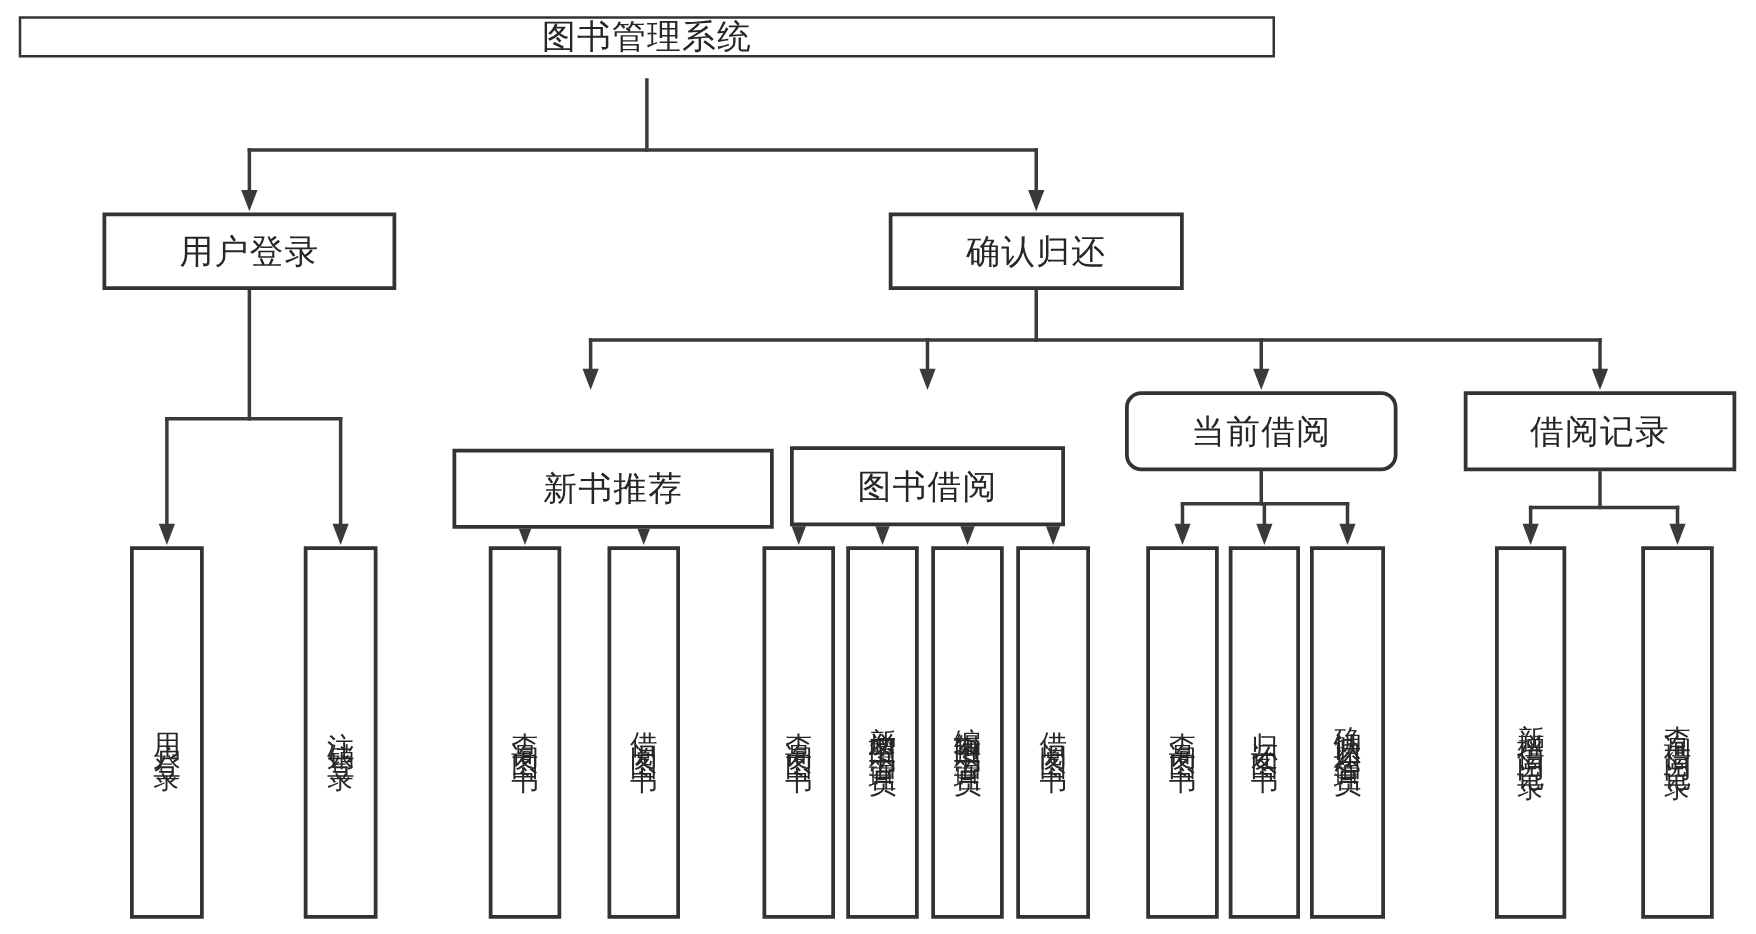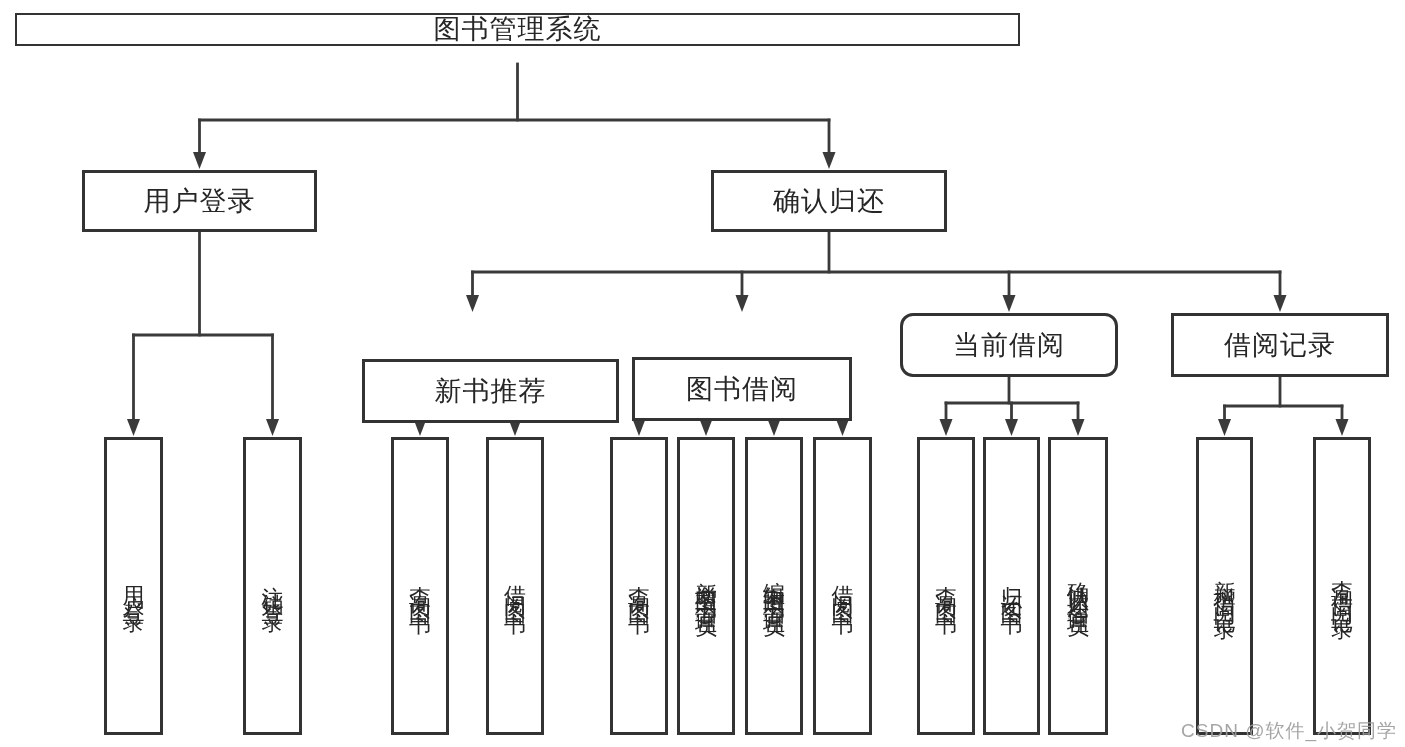--- a/index.html
+++ b/index.html
@@ -144,14 +144,13 @@
       <div class="node v" style="left: 610px; top: 437px; width: 58px; height: 298px; letter-spacing: 9px;">查询图书</div>
       <div class="node v" style="left: 677px; top: 437px; width: 58px; height: 298px; letter-spacing: 5px;">新增图书（管理员）</div>
       <div class="node v" style="left: 745px; top: 437px; width: 58px; height: 298px; letter-spacing: 5px;">编辑图书（管理员）</div>
       <div class="node v" style="left: 813px; top: 437px; width: 59px; height: 298px; letter-spacing: 9px;">借阅图书</div>
       <div class="node v" style="left: 917px; top: 437px; width: 58px; height: 298px; letter-spacing: 9px;">查询图书</div>
       <div class="node v" style="left: 983px; top: 437px; width: 57px; height: 298px; letter-spacing: 9px;">归还图书</div>
       <div class="node v" style="left: 1048px; top: 437px; width: 60px; height: 298px; letter-spacing: 5px;">确认归还（管理员）</div>
       <div class="node v" style="left: 1196px; top: 437px; width: 57px; height: 298px; letter-spacing: 8px;">新增借阅记录</div>
       <div class="node v" style="left: 1313px; top: 437px; width: 58px; height: 298px; letter-spacing: 8px;">查询借阅记录</div>
     </div>
-  <div id="watermark">CSDN @软件_小贺同学</div>
 </div>
 
 </body></html>

